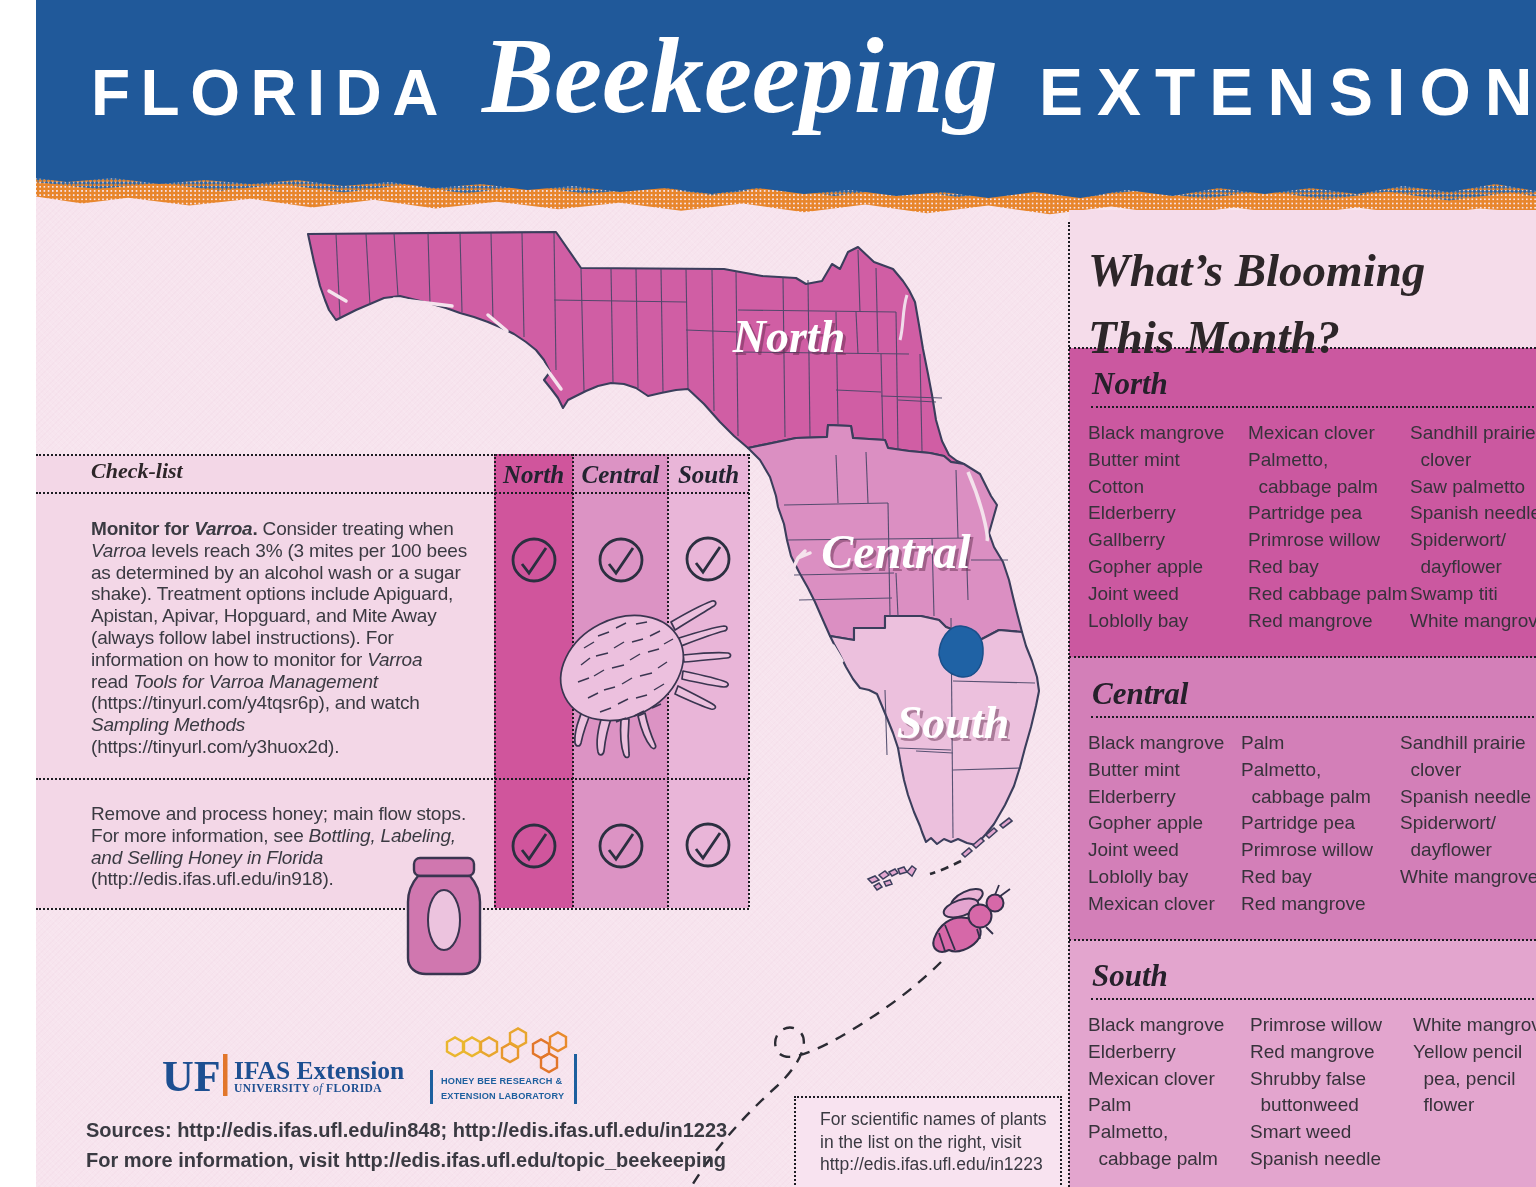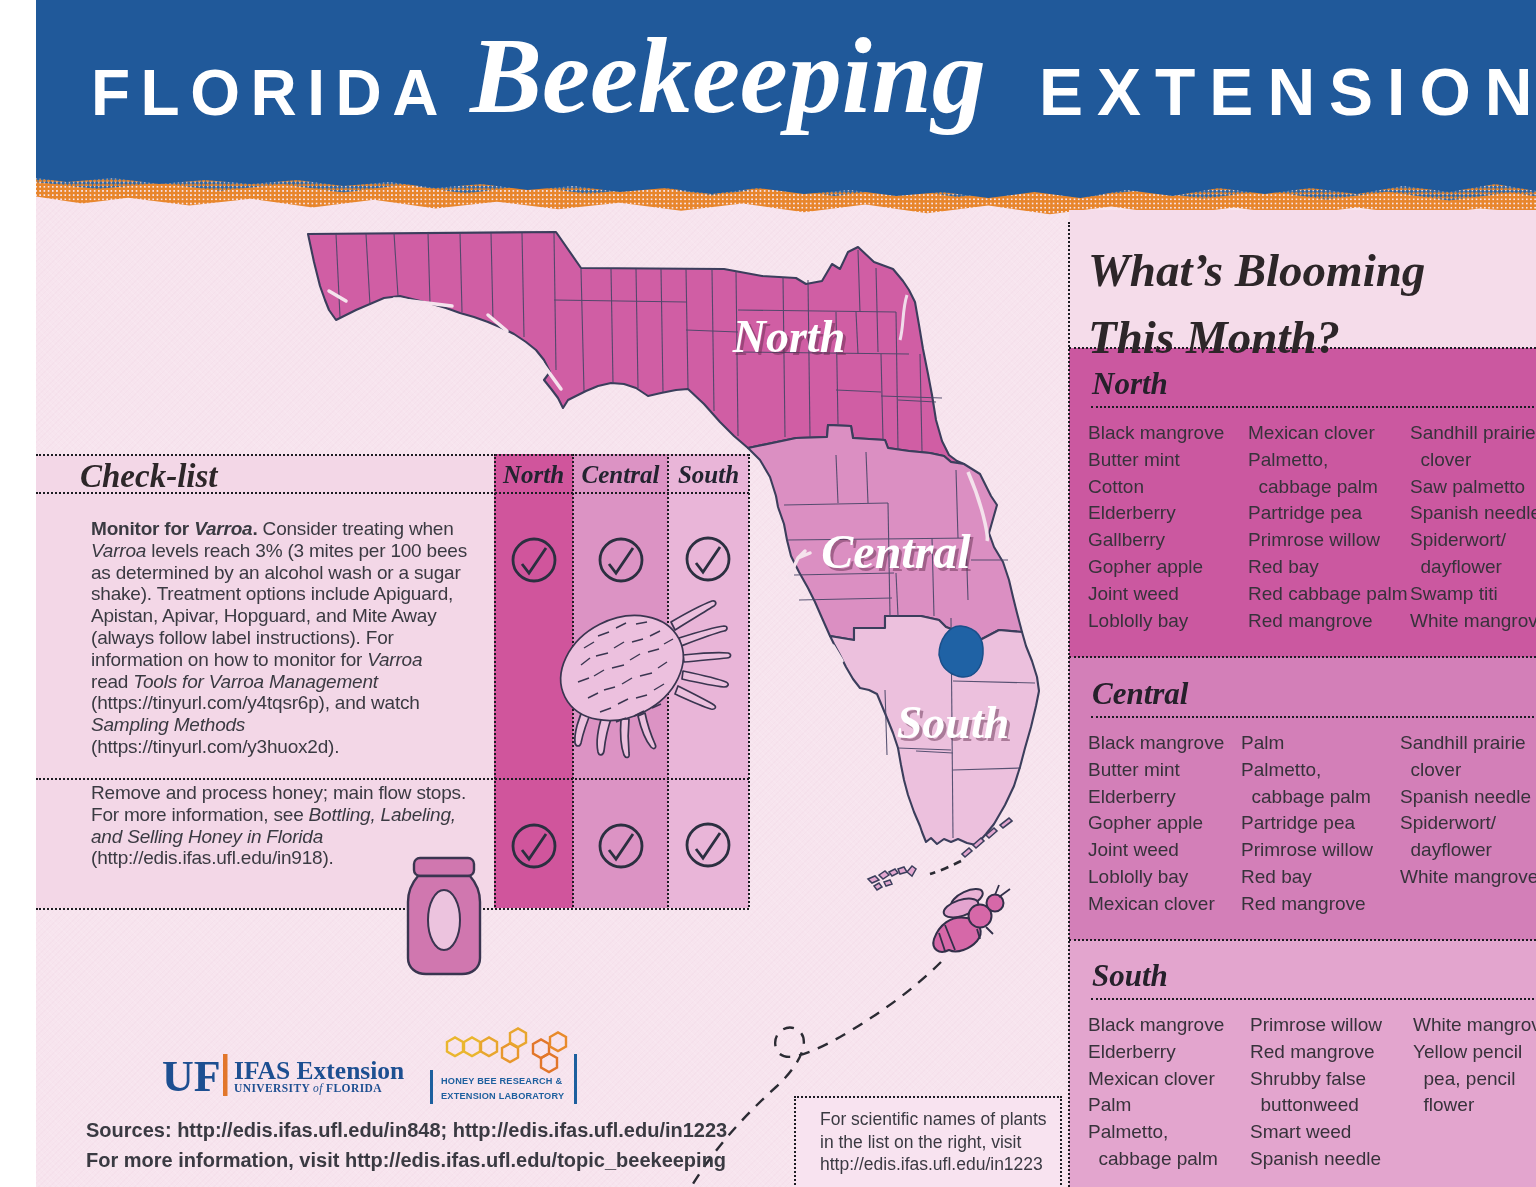--- a/index.html
+++ b/index.html
@@ -27,28 +27,28 @@
   <div class="abs" style="left:0;top:160px;width:1536px;height:44px;
     background-image:radial-gradient(circle, #2c66a5 1.6px, rgba(44,102,165,0) 1.9px);
     background-size:4.2px 4.2px;
     clip-path:polygon(0 50%,4% 66%,8% 52%,12% 70%,16% 55%,20% 74%,24% 56%,28% 76%,32% 58%,36% 78%,40% 60%,44% 80%,48% 62%,52% 82%,56% 64%,60% 84%,64% 66%,68% 86%,72% 68%,76% 88%,80% 70%,84% 90%,88% 72%,92% 92%,96% 74%,100% 94%,100% 0,0 0);"></div>
 
   <div class="abs" style="left:0;top:0;width:1536px;height:200px;background:#20599a;
     clip-path:polygon(0 0,100% 0,100% 93%,98% 96%,95% 92%,92% 96%,89% 93%,86% 97%,83% 94%,80% 97%,77% 94%,74% 98%,71% 95%,68% 99%,65% 96%,62% 99%,59% 96%,56% 98%,53% 95%,50% 97%,47% 94%,44% 97%,41% 94%,38% 96%,35% 93%,32% 95%,29% 92%,26% 94%,23% 91%,20% 93%,17% 90%,14% 92%,11% 90%,8% 92%,5% 89%,2% 91%,0 89%);"></div>
 
   <div class="abs" style="left:55px;top:56px;width:380px;color:#fff;font-size:64px;font-weight:bold;letter-spacing:10.5px;">FLORIDA</div>
 
-  <div class="abs script" style="left:434px;top:14px;width:560px;color:#fff;font-size:108px;">Beekeeping</div>
+  <div class="abs script" style="left:446px;top:14px;width:560px;color:#fff;font-size:108px;">Beekeeping</div>
 
   <div class="abs" style="left:1003px;top:54px;width:520px;color:#fff;font-size:66px;font-weight:bold;letter-spacing:14px;">EXTENSION</div>
 
 
   <div class="abs" style="left:0;top:455px;width:713px;height:453px;background:#f3d7e7;"></div>
 
-  <div class="abs script" style="left:44px;top:458px;font-size:33px;color:#2d2629;">Check-list</div>
+  <div class="abs script" style="left:55px;top:458px;font-size:22px;color:#2d2629;">Check-list</div>
 
   <div class="abs" style="left:458px;top:454px;width:79px;height:454px;background:#d0559c;"></div>
 
   <div class="abs" style="left:537px;top:454px;width:95px;height:454px;background:#dc93c4;"></div>
 
   <div class="abs" style="left:632px;top:454px;width:81px;height:454px;background:#e9b5d8;"></div>
 
   <div class="abs script" style="left:458px;top:461px;width:79px;font-size:25px;color:#232330;text-align:center;">North</div>
 
   <div class="abs script" style="left:537px;top:461px;width:95px;font-size:25px;color:#232330;text-align:center;">Central</div>
@@ -71,21 +71,21 @@
     shake). Treatment options include Apiguard,<br>
     Apistan, Apivar, Hopguard, and Mite Away<br>
     (always follow label instructions). For<br>
     information on how to monitor for <i>Varroa</i><br>
     read <i>Tools for Varroa Management</i><br>
     (https://tinyurl.com/y4tqsr6p), and watch<br>
     <i>Sampling Methods</i><br>
     (https://tinyurl.com/y3huox2d).
   </div>
 
-  <div class="abs body-txt" style="left:55px;top:782px;width:410px;white-space:nowrap;">
+  <div class="abs body-txt" style="left:55px;top:803px;width:410px;white-space:nowrap;">
     Remove and process honey; main flow stops.<br>
     For more information, see <i>Bottling, Labeling,</i><br>
     <i>and Selling Honey in Florida</i><br>
     (http://edis.ifas.ufl.edu/in918).
   </div>
 
   <svg class="abs" style="left:0;top:0;" width="760" height="1000" viewBox="0 0 760 1000">
     <g fill="none" stroke="#2b2f40" stroke-width="2.8">
       <circle cx="498" cy="560" r="21"></circle>
         <path d="M486 564 l7 9 l17 -25"></path>

